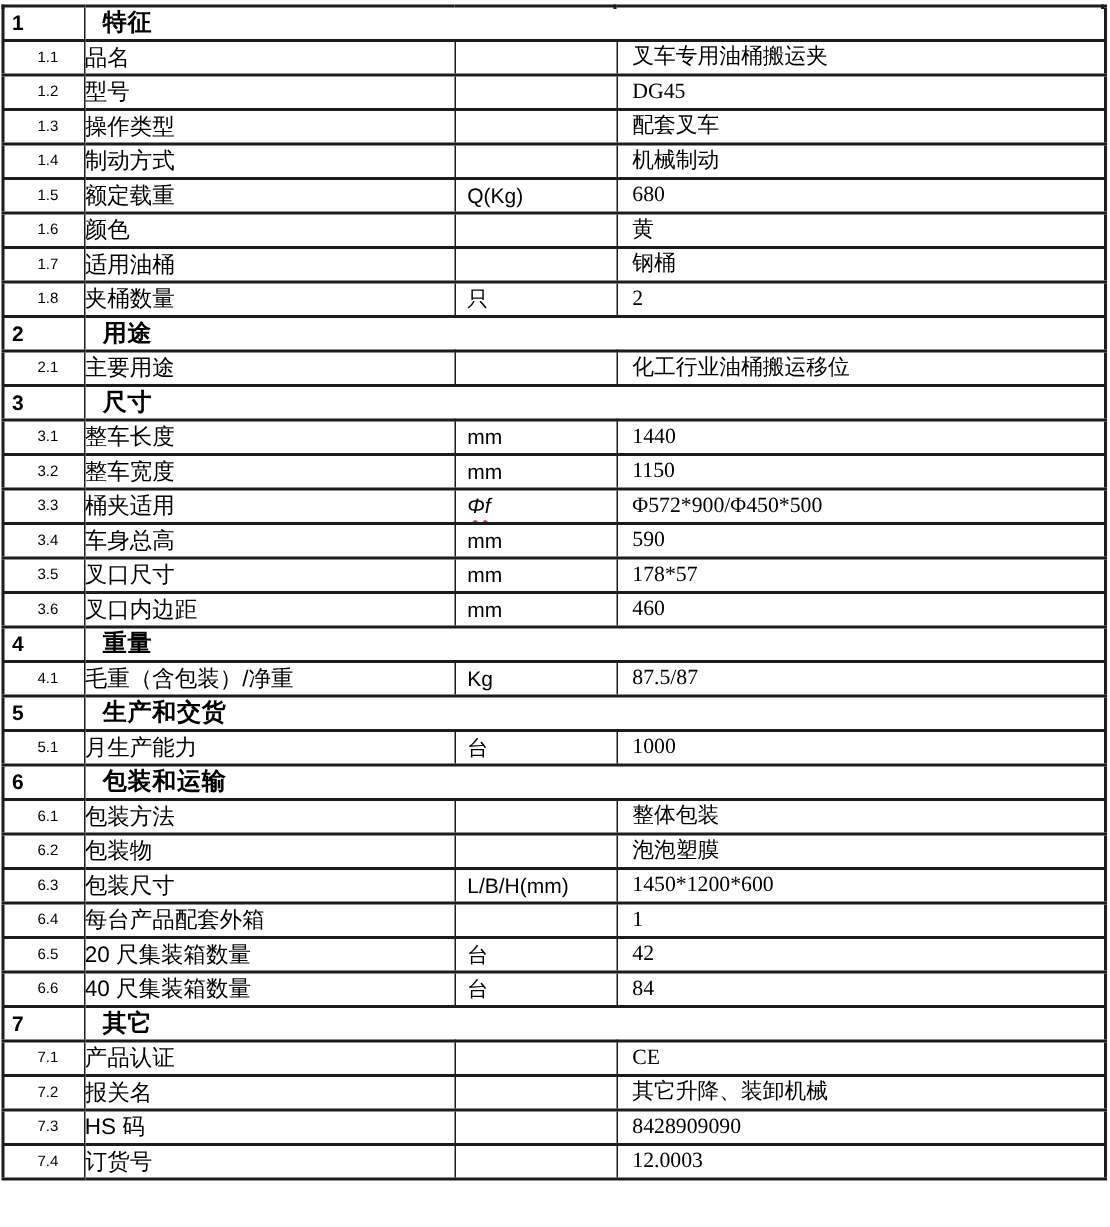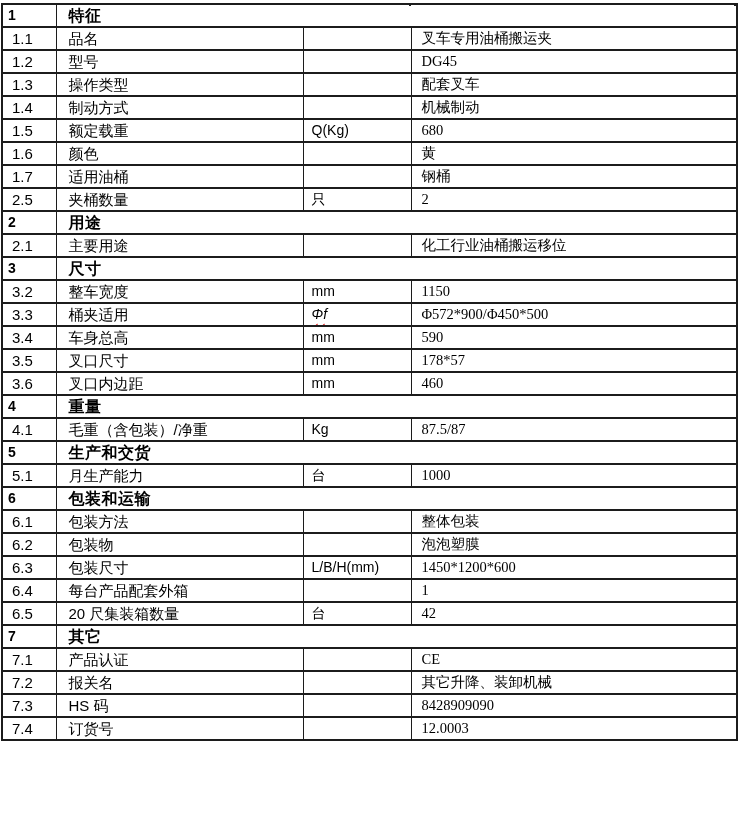--- a/index.html
+++ b/index.html
@@ -41,22 +41,22 @@
     border: solid #1c1c1c;
     border-width: 2px 1px;
     height: 21px;
     padding: 0;
     vertical-align: middle;
     white-space: nowrap;
     overflow: hidden;
     font-size: 15px;
     line-height: 21px;
   }
-  .col-no     { padding-left: 9px;  font-size: 15px; }
-  .col-label  { padding-left: 12px; }
+  .col-no     { padding-left: 22px;  font-size: 10px; }
+  .col-label  { }
   .col-unit   { padding-left: 8px;  font-size: 14px; }
   .col-value  { padding-left: 10px; font-size: 14.5px; font-family: Liberation Serif, serif; }
 
   tr.section-row td { font-weight: bold; }
   td.section-no     { font-size: 14px; padding-left: 5px; }
   td.section-title  { font-size: 16px; padding-left: 12px; letter-spacing: 0.5px; border-radius: 10px; }
 
   .squiggle {
     text-decoration-line: underline;
     text-decoration-style: wavy;
@@ -122,38 +122,44 @@
           <td class="col-unit"></td>
           <td class="col-value">黄</td>
         </tr>
         <tr>
           <td class="col-no">1.7</td>
           <td class="col-label">适用油桶</td>
           <td class="col-unit"></td>
           <td class="col-value">钢桶</td>
         </tr>
         <tr>
-          <td class="col-no">2.5</td>
+          <td class="col-no">1.8</td>
           <td class="col-label">夹桶数量</td>
           <td class="col-unit">只</td>
           <td class="col-value">2</td>
         </tr>
         <tr class="section-row">
           <td class="col-no section-no">2</td>
           <td colspan="3" class="section-title">用途</td>
         </tr>
         <tr>
           <td class="col-no">2.1</td>
           <td class="col-label">主要用途</td>
           <td class="col-unit"></td>
           <td class="col-value">化工行业油桶搬运移位</td>
         </tr>
         <tr class="section-row">
           <td class="col-no section-no">3</td>
           <td colspan="3" class="section-title">尺寸</td>
+        </tr>
+        <tr>
+          <td class="col-no">3.1</td>
+          <td class="col-label">整车长度</td>
+          <td class="col-unit">mm</td>
+          <td class="col-value">1440</td>
         </tr>
         <tr>
           <td class="col-no">3.2</td>
           <td class="col-label">整车宽度</td>
           <td class="col-unit">mm</td>
           <td class="col-value">1150</td>
         </tr>
         <tr>
           <td class="col-no">3.3</td>
           <td class="col-label">桶夹适用</td>
@@ -225,20 +231,26 @@
           <td class="col-label">每台产品配套外箱</td>
           <td class="col-unit"></td>
           <td class="col-value">1</td>
         </tr>
         <tr>
           <td class="col-no">6.5</td>
           <td class="col-label">20 尺集装箱数量</td>
           <td class="col-unit">台</td>
           <td class="col-value">42</td>
         </tr>
+        <tr>
+          <td class="col-no">6.6</td>
+          <td class="col-label">40 尺集装箱数量</td>
+          <td class="col-unit">台</td>
+          <td class="col-value">84</td>
+        </tr>
         <tr class="section-row">
           <td class="col-no section-no">7</td>
           <td colspan="3" class="section-title">其它</td>
         </tr>
         <tr>
           <td class="col-no">7.1</td>
           <td class="col-label">产品认证</td>
           <td class="col-unit"></td>
           <td class="col-value">CE</td>
         </tr>

